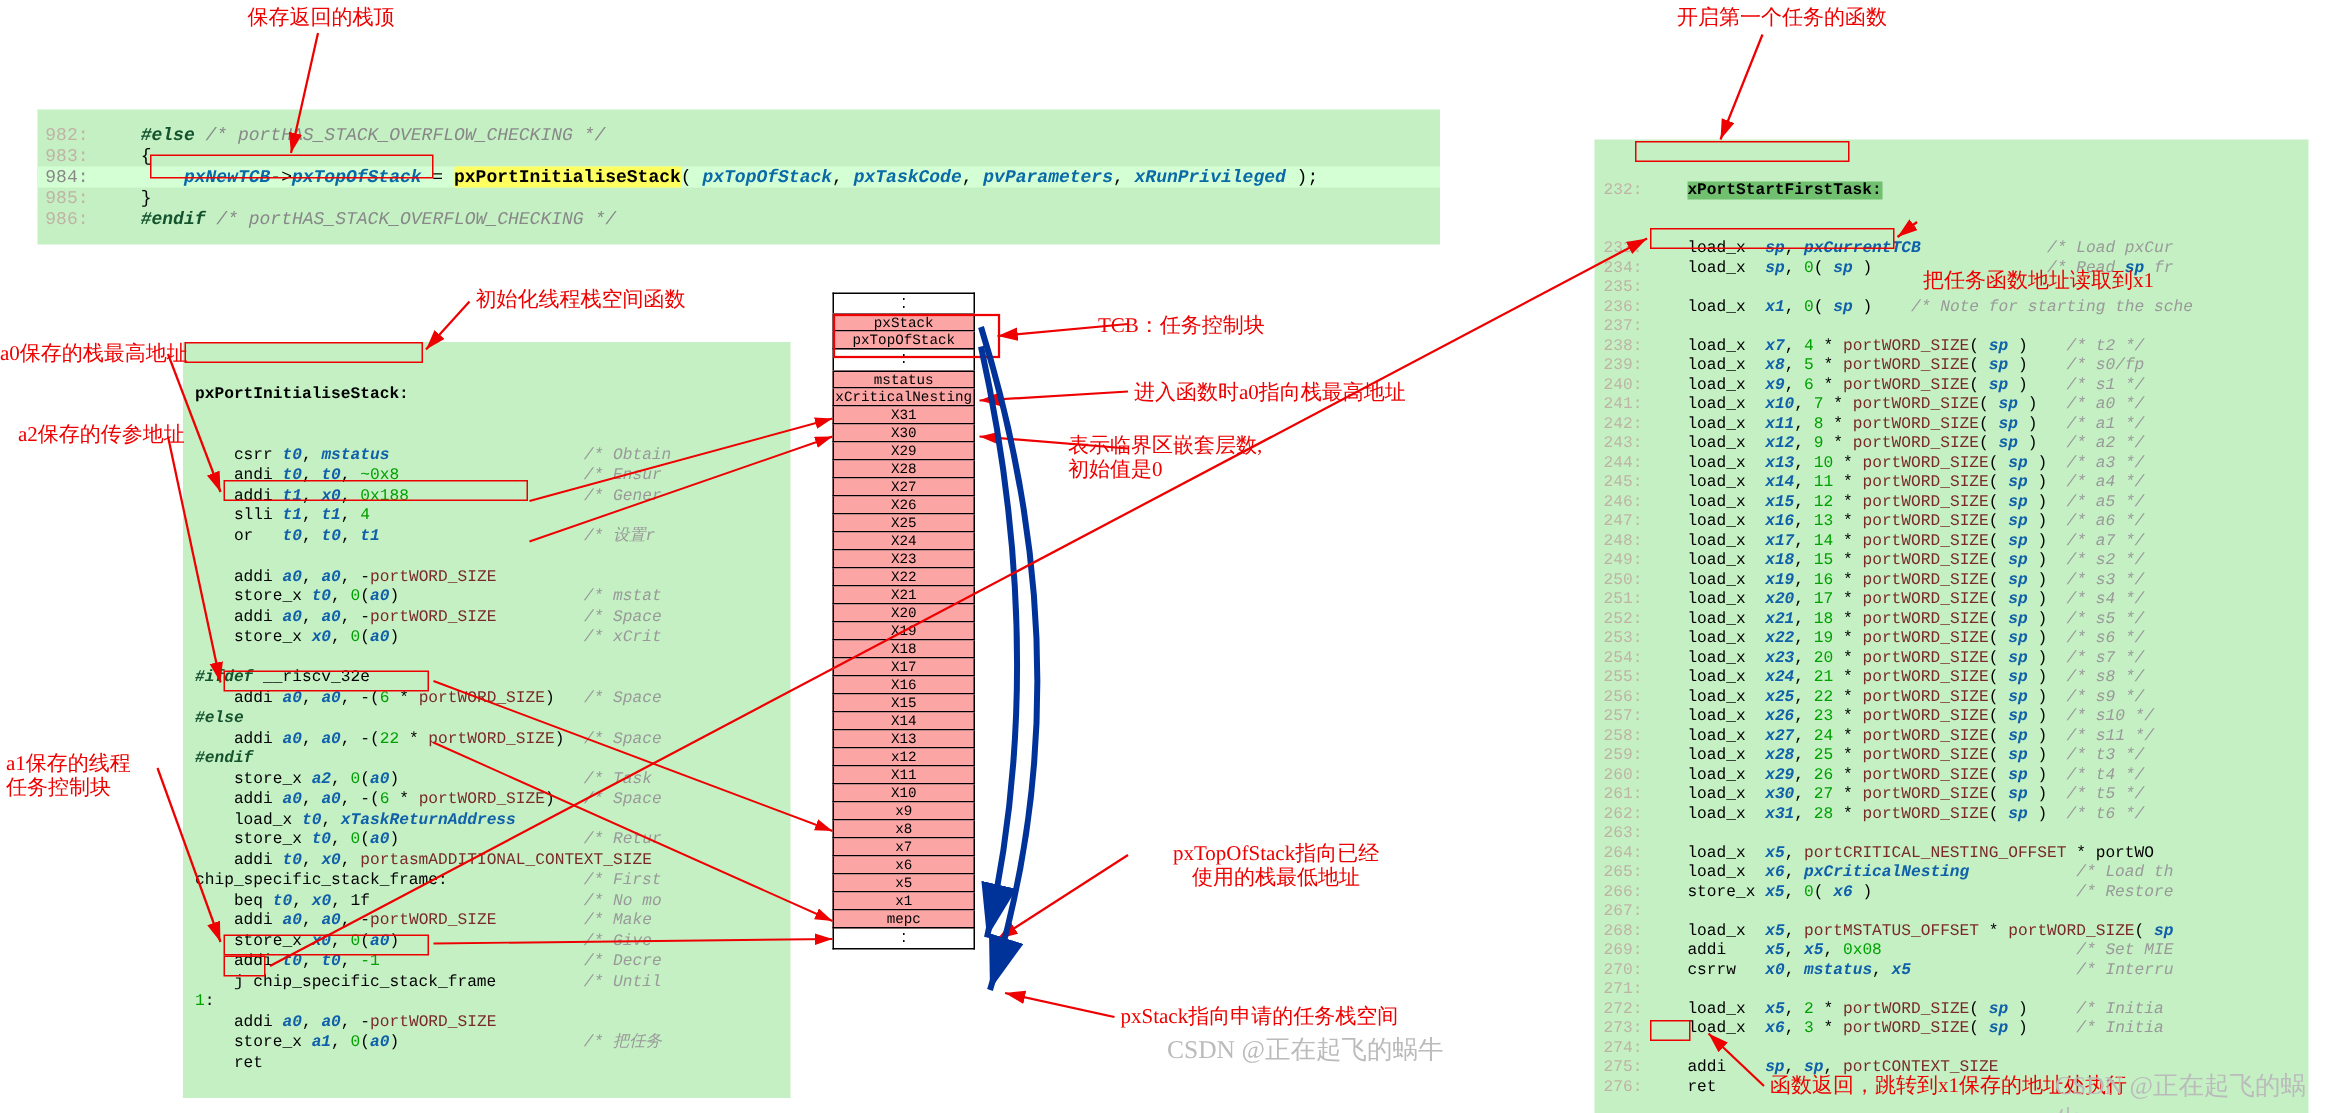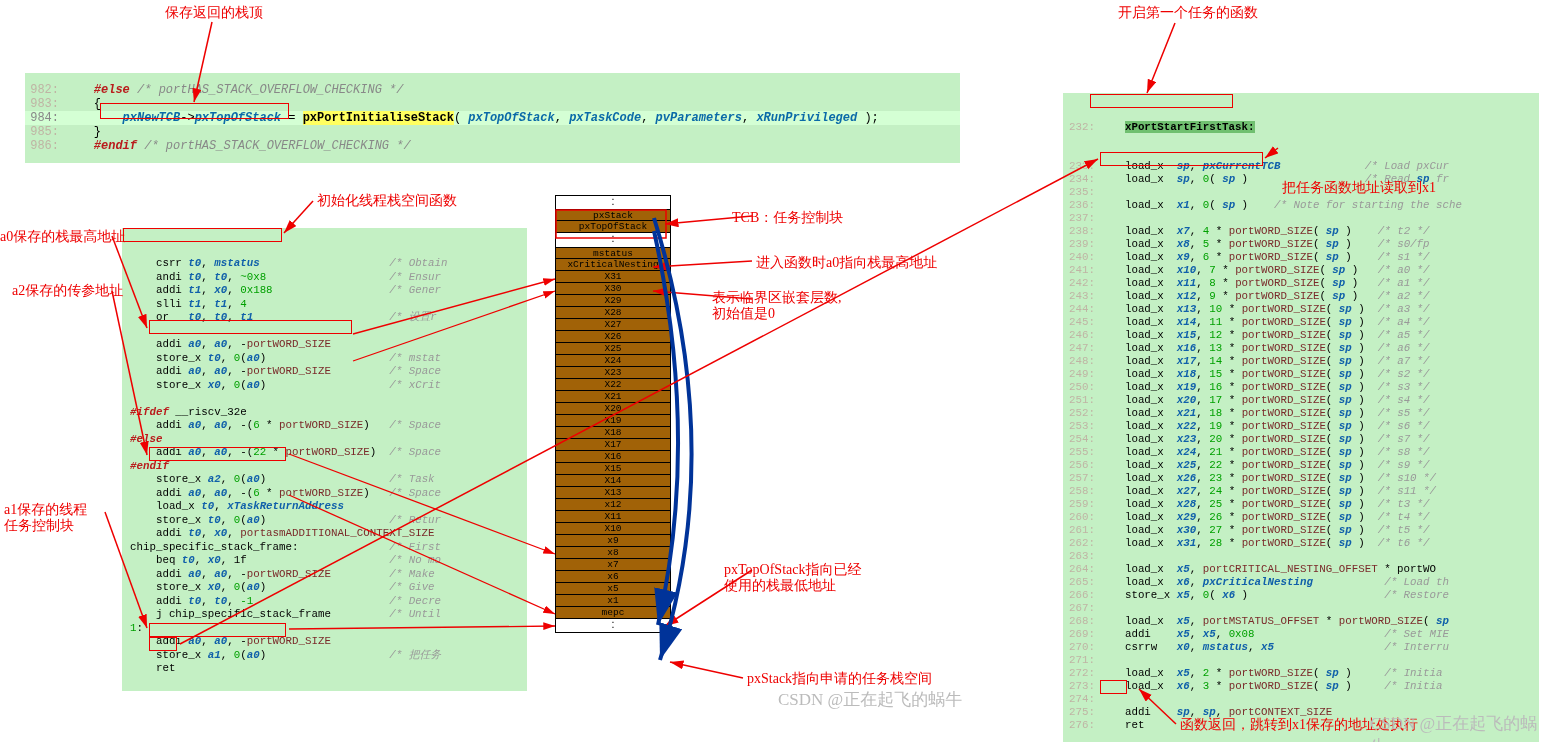--- a/index.html
+++ b/index.html
@@ -24,21 +24,21 @@
     padding: 10px 0;
   }
   .code-line {
     display: flex;
     line-height: 14px;
     white-space: pre;
   }
   .ln { width: 40px; text-align: right; color: #bfb4a4; padding-right: 6px; }
   .ln-hl { color: #888; }
   .hl-line { background: #d4ffd4; }
-  .kw { color: #b91c1c; font-weight: bold; font-style: italic; }
+  .kw { color: #14532d; font-weight: bold; font-style: italic; }
   .var { color: #0a6aa8; font-weight: bold; font-style: italic; }
   .fn { color: #000; font-weight: bold; }
   .cmt { color: #888; font-style: italic; }
   .br { color: #000; }
   .brite { background: #ffff60; }
   
   .left-code {
     position: absolute;
     left: 122px;
     top: 228px;
@@ -78,26 +78,26 @@
   .right-code .hl { background: #70c070; }
   
   .stack {
     position: absolute;
     left: 555px;
     top: 195px;
   }
   .stack-box {
     border: 1px solid #000;
     border-top: none;
-    width: 116px;
+    width: 95px;
     height: 12px;
     font-size: 9.5px;
     text-align: center;
     line-height: 12px;
-    background: #a16207;
+    background: #fca5a5;
   }
   .stack-box:first-child { border-top: 1px solid #000; }
   .stack-dots { border-left:1px solid #000; border-right:1px solid #000; height:14px; font-size:9px; line-height:5px; text-align:center; }
   
   .anno {
     position: absolute;
     color: #e00;
     font-family: "SimSun", "宋体", serif;
     font-size: 14px;
     line-height: 16px;
@@ -142,20 +142,21 @@
   <div class="code-line"><span class="ln">982:</span><span>    </span><span class="kw">#else</span><span> </span><span class="cmt">/* portHAS_STACK_OVERFLOW_CHECKING */</span></div>
   <div class="code-line"><span class="ln">983:</span><span>    </span><span class="br">{</span></div>
   <div class="code-line hl-line"><span class="ln ln-hl">984:</span><span>        </span><span class="var">pxNewTCB</span><span>-&gt;</span><span class="var">pxTopOfStack</span><span> = </span><span class="fn brite">pxPortInitialiseStack</span><span>( </span><span class="var">pxTopOfStack</span><span>, </span><span class="var">pxTaskCode</span><span>, </span><span class="var">pvParameters</span><span>, </span><span class="var">xRunPrivileged</span><span> );</span></div>
   <div class="code-line"><span class="ln">985:</span><span>    </span><span class="br">}</span></div>
   <div class="code-line"><span class="ln">986:</span><span>    </span><span class="kw">#endif</span><span> </span><span class="cmt">/* portHAS_STACK_OVERFLOW_CHECKING */</span></div>
 </div>
 
 <div class="red-box" style="left:100px; top:103px; width:189px; height:16px;"></div>
 
 <div class="left-code">
+  <div><span class="highlight-fn">pxPortInitialiseStack:</span></div>
   <div id="left-lines"><div>    <span class="asmop">csrr</span> <span class="reg">t0</span>, <span class="reg">mstatus</span>                    <span class="cmt">/* Obtain</span></div><div>    <span class="asmop">andi</span> <span class="reg">t0</span>, <span class="reg">t0</span>, <span class="num">~0x8</span>                   <span class="cmt">/* Ensur</span></div><div>    <span class="asmop">addi</span> <span class="reg">t1</span>, <span class="reg">x0</span>, <span class="num">0x188</span>                  <span class="cmt">/* Gener</span></div><div>    <span class="asmop">slli</span> <span class="reg">t1</span>, <span class="reg">t1</span>, <span class="num">4</span></div><div>    <span class="asmop">or</span>   <span class="reg">t0</span>, <span class="reg">t0</span>, <span class="reg">t1</span>                     <span class="cmt">/* 设置r</span></div><div>&nbsp;</div><div>    <span class="asmop">addi</span> <span class="reg">a0</span>, <span class="reg">a0</span>, -<span class="pfx">portWORD_SIZE</span></div><div>    <span class="asmop">store_x</span> <span class="reg">t0</span>, <span class="num">0</span>(<span class="reg">a0</span>)                   <span class="cmt">/* mstat</span></div><div>    <span class="asmop">addi</span> <span class="reg">a0</span>, <span class="reg">a0</span>, -<span class="pfx">portWORD_SIZE</span>         <span class="cmt">/* Space</span></div><div>    <span class="asmop">store_x</span> <span class="reg">x0</span>, <span class="num">0</span>(<span class="reg">a0</span>)                   <span class="cmt">/* xCrit</span></div><div>&nbsp;</div><div><span class="kw">#ifdef</span> __riscv_32e</div><div>    <span class="asmop">addi</span> <span class="reg">a0</span>, <span class="reg">a0</span>, -(<span class="num">6</span> * <span class="pfx">portWORD_SIZE</span>)   <span class="cmt">/* Space</span></div><div><span class="kw">#else</span></div><div>    <span class="asmop">addi</span> <span class="reg">a0</span>, <span class="reg">a0</span>, -(<span class="num">22</span> * <span class="pfx">portWORD_SIZE</span>)  <span class="cmt">/* Space</span></div><div><span class="kw">#endif</span></div><div>    <span class="asmop">store_x</span> <span class="reg">a2</span>, <span class="num">0</span>(<span class="reg">a0</span>)                   <span class="cmt">/* Task </span></div><div>    <span class="asmop">addi</span> <span class="reg">a0</span>, <span class="reg">a0</span>, -(<span class="num">6</span> * <span class="pfx">portWORD_SIZE</span>)   <span class="cmt">/* Space</span></div><div>    <span class="asmop">load_x</span> <span class="reg">t0</span>, <span class="reg">xTaskReturnAddress</span></div><div>    <span class="asmop">store_x</span> <span class="reg">t0</span>, <span class="num">0</span>(<span class="reg">a0</span>)                   <span class="cmt">/* Retur</span></div><div>    <span class="asmop">addi</span> <span class="reg">t0</span>, <span class="reg">x0</span>, <span class="pfx">portasmADDITIONAL_CONTEXT_SIZE</span></div><div>chip_specific_stack_frame:              <span class="cmt">/* First</span></div><div>    <span class="asmop">beq</span> <span class="reg">t0</span>, <span class="reg">x0</span>, 1f                      <span class="cmt">/* No mo</span></div><div>    <span class="asmop">addi</span> <span class="reg">a0</span>, <span class="reg">a0</span>, -<span class="pfx">portWORD_SIZE</span>         <span class="cmt">/* Make </span></div><div>    <span class="asmop">store_x</span> <span class="reg">x0</span>, <span class="num">0</span>(<span class="reg">a0</span>)                   <span class="cmt">/* Give </span></div><div>    <span class="asmop">addi</span> <span class="reg">t0</span>, <span class="reg">t0</span>, <span class="num">-</span><span class="num">1</span>                     <span class="cmt">/* Decre</span></div><div>    <span class="asmop">j</span> chip_specific_stack_frame         <span class="cmt">/* Until</span></div><div><span class="num">1</span>:</div><div>    <span class="asmop">addi</span> <span class="reg">a0</span>, <span class="reg">a0</span>, -<span class="pfx">portWORD_SIZE</span></div><div>    <span class="asmop">store_x</span> <span class="reg">a1</span>, <span class="num">0</span>(<span class="reg">a0</span>)                   <span class="cmt">/* 把任务</span></div><div>    <span class="asmop">ret</span></div></div>
 </div>
 
 <div class="red-box" style="left:123px; top:228px; width:159px; height:14px;"></div>
 <div class="red-box" style="left:149px; top:320px; width:203px; height:14px;"></div>
 <div class="red-box" style="left:149px; top:447px; width:137px; height:14px;"></div>
 <div class="red-box" style="left:149px; top:623px; width:137px; height:14px;"></div>
 <div class="red-box" style="left:149px; top:637px; width:28px; height:14px;"></div>
 
 <div class="anno" style="left:317px; top:193px;">初始化线程栈空间函数</div>
@@ -204,21 +205,21 @@
       <div class="stack-box">x1</div>
       <div class="stack-box">mepc</div>
     </div>
   <div class="stack-dots" style="border-bottom:1px solid #000;">.<br>.</div>
 </div>
 
 <div class="anno" style="left:732px; top:210px;">TCB：任务控制块</div>
 <div class="anno" style="left:756px; top:255px;">进入函数时a0指向栈最高地址</div>
 <div class="anno" style="left:712px; top:290px; white-space:pre;">表示临界区嵌套层数,
 初始值是0</div>
-<div class="anno" style="left:724px; top:562px; white-space:pre;">pxTopOfStack指向已经
+<div class="anno" style="left:782px; top:562px; white-space:pre;text-align:center;">pxTopOfStack指向已经
 使用的栈最低地址</div>
 <div class="anno" style="left:747px; top:671px;">pxStack指向申请的任务栈空间</div>
 
 <div class="right-code">
   <div><span class="r-ln">232:</span><span>    </span><span class="hl highlight-fn" style="font-weight:bold;">xPortStartFirstTask:</span></div>
   <div id="right-lines"><div><span class="r-ln">233:</span>    <span class="asmop">load_x</span>  <span class="reg">sp</span>, <span class="reg">pxCurrentTCB</span>             <span class="cmt">/* Load pxCur</span></div><div><span class="r-ln">234:</span>    <span class="asmop">load_x</span>  <span class="reg">sp</span>, <span class="num">0</span>( <span class="reg">sp</span> )                  <span class="cmt">/* Read <span class="reg">sp</span> fr</span></div><div><span class="r-ln">235:</span>&nbsp;</div><div><span class="r-ln">236:</span>    <span class="asmop">load_x</span>  <span class="reg">x1</span>, <span class="num">0</span>( <span class="reg">sp</span> )    <span class="cmt">/* Note for starting the sche</span></div><div><span class="r-ln">237:</span>&nbsp;</div><div><span class="r-ln">238:</span>    <span class="asmop">load_x</span>  <span class="reg">x7</span>, <span class="num">4</span> * <span class="macro">portWORD_SIZE</span>( <span class="reg">sp</span> )    <span class="cmt">/* t2 */</span></div><div><span class="r-ln">239:</span>    <span class="asmop">load_x</span>  <span class="reg">x8</span>, <span class="num">5</span> * <span class="macro">portWORD_SIZE</span>( <span class="reg">sp</span> )    <span class="cmt">/* s0/fp </span></div><div><span class="r-ln">240:</span>    <span class="asmop">load_x</span>  <span class="reg">x9</span>, <span class="num">6</span> * <span class="macro">portWORD_SIZE</span>( <span class="reg">sp</span> )    <span class="cmt">/* s1 */</span></div><div><span class="r-ln">241:</span>    <span class="asmop">load_x</span>  <span class="reg">x10</span>, <span class="num">7</span> * <span class="macro">portWORD_SIZE</span>( <span class="reg">sp</span> )   <span class="cmt">/* a0 */</span></div><div><span class="r-ln">242:</span>    <span class="asmop">load_x</span>  <span class="reg">x11</span>, <span class="num">8</span> * <span class="macro">portWORD_SIZE</span>( <span class="reg">sp</span> )   <span class="cmt">/* a1 */</span></div><div><span class="r-ln">243:</span>    <span class="asmop">load_x</span>  <span class="reg">x12</span>, <span class="num">9</span> * <span class="macro">portWORD_SIZE</span>( <span class="reg">sp</span> )   <span class="cmt">/* a2 */</span></div><div><span class="r-ln">244:</span>    <span class="asmop">load_x</span>  <span class="reg">x13</span>, <span class="num">10</span> * <span class="macro">portWORD_SIZE</span>( <span class="reg">sp</span> )  <span class="cmt">/* a3 */</span></div><div><span class="r-ln">245:</span>    <span class="asmop">load_x</span>  <span class="reg">x14</span>, <span class="num">11</span> * <span class="macro">portWORD_SIZE</span>( <span class="reg">sp</span> )  <span class="cmt">/* a4 */</span></div><div><span class="r-ln">246:</span>    <span class="asmop">load_x</span>  <span class="reg">x15</span>, <span class="num">12</span> * <span class="macro">portWORD_SIZE</span>( <span class="reg">sp</span> )  <span class="cmt">/* a5 */</span></div><div><span class="r-ln">247:</span>    <span class="asmop">load_x</span>  <span class="reg">x16</span>, <span class="num">13</span> * <span class="macro">portWORD_SIZE</span>( <span class="reg">sp</span> )  <span class="cmt">/* a6 */</span></div><div><span class="r-ln">248:</span>    <span class="asmop">load_x</span>  <span class="reg">x17</span>, <span class="num">14</span> * <span class="macro">portWORD_SIZE</span>( <span class="reg">sp</span> )  <span class="cmt">/* a7 */</span></div><div><span class="r-ln">249:</span>    <span class="asmop">load_x</span>  <span class="reg">x18</span>, <span class="num">15</span> * <span class="macro">portWORD_SIZE</span>( <span class="reg">sp</span> )  <span class="cmt">/* s2 */</span></div><div><span class="r-ln">250:</span>    <span class="asmop">load_x</span>  <span class="reg">x19</span>, <span class="num">16</span> * <span class="macro">portWORD_SIZE</span>( <span class="reg">sp</span> )  <span class="cmt">/* s3 */</span></div><div><span class="r-ln">251:</span>    <span class="asmop">load_x</span>  <span class="reg">x20</span>, <span class="num">17</span> * <span class="macro">portWORD_SIZE</span>( <span class="reg">sp</span> )  <span class="cmt">/* s4 */</span></div><div><span class="r-ln">252:</span>    <span class="asmop">load_x</span>  <span class="reg">x21</span>, <span class="num">18</span> * <span class="macro">portWORD_SIZE</span>( <span class="reg">sp</span> )  <span class="cmt">/* s5 */</span></div><div><span class="r-ln">253:</span>    <span class="asmop">load_x</span>  <span class="reg">x22</span>, <span class="num">19</span> * <span class="macro">portWORD_SIZE</span>( <span class="reg">sp</span> )  <span class="cmt">/* s6 */</span></div><div><span class="r-ln">254:</span>    <span class="asmop">load_x</span>  <span class="reg">x23</span>, <span class="num">20</span> * <span class="macro">portWORD_SIZE</span>( <span class="reg">sp</span> )  <span class="cmt">/* s7 */</span></div><div><span class="r-ln">255:</span>    <span class="asmop">load_x</span>  <span class="reg">x24</span>, <span class="num">21</span> * <span class="macro">portWORD_SIZE</span>( <span class="reg">sp</span> )  <span class="cmt">/* s8 */</span></div><div><span class="r-ln">256:</span>    <span class="asmop">load_x</span>  <span class="reg">x25</span>, <span class="num">22</span> * <span class="macro">portWORD_SIZE</span>( <span class="reg">sp</span> )  <span class="cmt">/* s9 */</span></div><div><span class="r-ln">257:</span>    <span class="asmop">load_x</span>  <span class="reg">x26</span>, <span class="num">23</span> * <span class="macro">portWORD_SIZE</span>( <span class="reg">sp</span> )  <span class="cmt">/* s10 */</span></div><div><span class="r-ln">258:</span>    <span class="asmop">load_x</span>  <span class="reg">x27</span>, <span class="num">24</span> * <span class="macro">portWORD_SIZE</span>( <span class="reg">sp</span> )  <span class="cmt">/* s11 */</span></div><div><span class="r-ln">259:</span>    <span class="asmop">load_x</span>  <span class="reg">x28</span>, <span class="num">25</span> * <span class="macro">portWORD_SIZE</span>( <span class="reg">sp</span> )  <span class="cmt">/* t3 */</span></div><div><span class="r-ln">260:</span>    <span class="asmop">load_x</span>  <span class="reg">x29</span>, <span class="num">26</span> * <span class="macro">portWORD_SIZE</span>( <span class="reg">sp</span> )  <span class="cmt">/* t4 */</span></div><div><span class="r-ln">261:</span>    <span class="asmop">load_x</span>  <span class="reg">x30</span>, <span class="num">27</span> * <span class="macro">portWORD_SIZE</span>( <span class="reg">sp</span> )  <span class="cmt">/* t5 */</span></div><div><span class="r-ln">262:</span>    <span class="asmop">load_x</span>  <span class="reg">x31</span>, <span class="num">28</span> * <span class="macro">portWORD_SIZE</span>( <span class="reg">sp</span> )  <span class="cmt">/* t6 */</span></div><div><span class="r-ln">263:</span>&nbsp;</div><div><span class="r-ln">264:</span>    <span class="asmop">load_x</span>  <span class="reg">x5</span>, <span class="macro">portCRITICAL_NESTING_OFFSET</span> * portWO</div><div><span class="r-ln">265:</span>    <span class="asmop">load_x</span>  <span class="reg">x6</span>, <span class="reg">pxCriticalNesting</span>           <span class="cmt">/* Load th</span></div><div><span class="r-ln">266:</span>    <span class="asmop">store_x</span> <span class="reg">x5</span>, <span class="num">0</span>( <span class="reg">x6</span> )                     <span class="cmt">/* Restore</span></div><div><span class="r-ln">267:</span>&nbsp;</div><div><span class="r-ln">268:</span>    <span class="asmop">load_x</span>  <span class="reg">x5</span>, <span class="macro">portMSTATUS_OFFSET</span> * <span class="macro">portWORD_SIZE</span>( <span class="reg">sp</span></div><div><span class="r-ln">269:</span>    <span class="asmop">addi</span>    <span class="reg">x5</span>, <span class="reg">x5</span>, <span class="num">0x08</span>                    <span class="cmt">/* Set MIE</span></div><div><span class="r-ln">270:</span>    <span class="asmop">csrrw</span>   <span class="reg">x0</span>, <span class="reg">mstatus</span>, <span class="reg">x5</span>                 <span class="cmt">/* Interru</span></div><div><span class="r-ln">271:</span>&nbsp;</div><div><span class="r-ln">272:</span>    <span class="asmop">load_x</span>  <span class="reg">x5</span>, <span class="num">2</span> * <span class="macro">portWORD_SIZE</span>( <span class="reg">sp</span> )     <span class="cmt">/* Initia</span></div><div><span class="r-ln">273:</span>    <span class="asmop">load_x</span>  <span class="reg">x6</span>, <span class="num">3</span> * <span class="macro">portWORD_SIZE</span>( <span class="reg">sp</span> )     <span class="cmt">/* Initia</span></div><div><span class="r-ln">274:</span>&nbsp;</div><div><span class="r-ln">275:</span>    <span class="asmop">addi</span>    <span class="reg">sp</span>, <span class="reg">sp</span>, <span class="macro">portCONTEXT_SIZE</span></div><div><span class="r-ln">276:</span>    <span class="asmop">ret</span></div></div>
 </div>
 
 <div class="anno" style="left:1282px; top:152px;margin-top:28px;">把任务函数地址读取到x1</div>
 <div class="anno" style="left:1180px; top:717px;">函数返回，跳转到x1保存的地址处执行</div>

